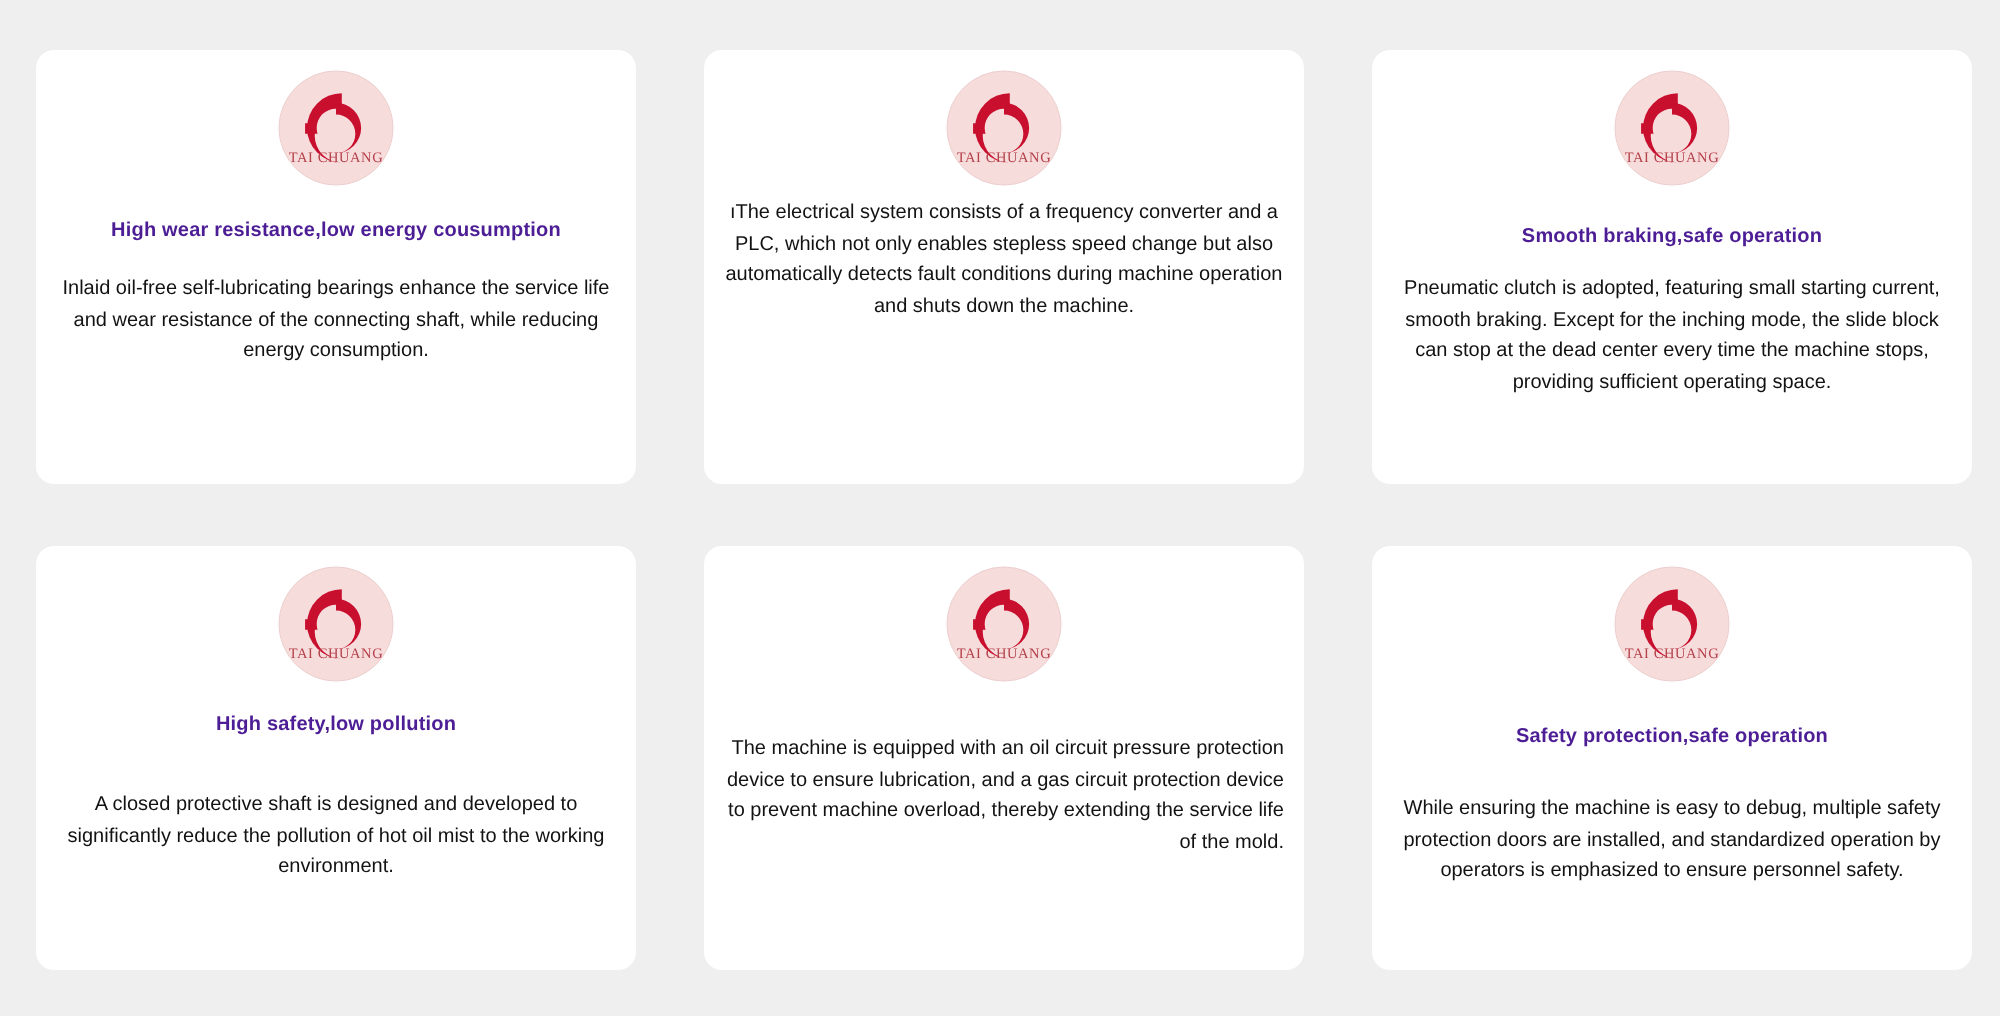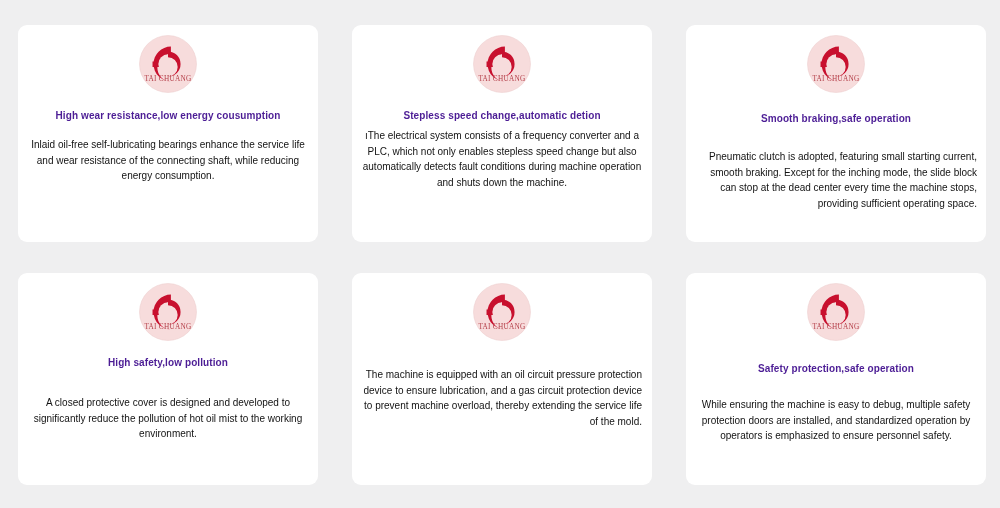--- a/index.html
+++ b/index.html
@@ -58,21 +58,21 @@
     line-height: 1.55;
     margin-top: 14px;
     padding: 0 4px;
   }
   
   .card-1 .card-title { margin-top: 17px; }
   .card-1 .card-body  { margin-top: 15px; }
   .card-2 .card-title { margin-top: 17px; }
   .card-2 .card-body  { margin-top: 6px; }
   .card-3 .card-title { margin-top: 20px; }
-  .card-3 .card-body  { margin-top: 24px; text-align: right; }
+  .card-3 .card-body  { margin-top: 12px; }
   .card-4 .card-title { margin-top: 16px; }
   .card-4 .card-body  { margin-top: 26px; }
   .card-5 .card-title { margin-top: 24px; }
   .card-5 .card-body  { margin-top: 26px; }
   .card-6 .card-title { margin-top: 22px; }
   .card-6 .card-body  { margin-top: 22px; }
 
   .card-3 .card-body, .card-6 .card-body { padding: 0 1px; }
   .card-2 .card-body { padding: 0 2px; }
   .card-5 .card-body { padding: 0 2px; text-align: right; }
@@ -103,21 +103,20 @@
       <svg viewBox="0 0 120 120" width="58" height="58" aria-hidden="true">
         <circle cx="60" cy="60" r="59" fill="#f7dcdc"></circle>
         <circle cx="60" cy="60" r="59" fill="none" stroke="#eccccc" stroke-width="1"></circle>
         <path d="M66 24 A34 34 0 1 0 66 96 A27 27 0 1 1 66 40 Z" fill="#c8102e"></path>
         <path d="M28 55 h46 v11 h-46 z" fill="#c8102e"></path>
         <circle cx="60" cy="60" r="20" fill="#f7dcdc"></circle>
         <path d="M60 34 A26 26 0 0 1 60 86 A20 20 0 0 0 60 46 Z" fill="#c8102e"></path>
         <text x="60" y="95" text-anchor="middle" font-family="'Liberation Serif', serif" font-size="15" letter-spacing="0.6" fill="#b4404a">TAI CHUANG</text>
       </svg>
     </span>
-    <div class="card-title">Stepless speed change,automatic detion</div>
     <div class="card-body">ıThe electrical system consists of a frequency converter and a PLC, which not only enables stepless speed change but also automatically detects fault conditions during machine operation and shuts down the machine.</div>
   </div>
 
   <div class="feature-card card-3">
     <span class="card-logo">
       <svg viewBox="0 0 120 120" width="58" height="58" aria-hidden="true">
         <circle cx="60" cy="60" r="59" fill="#f7dcdc"></circle>
         <circle cx="60" cy="60" r="59" fill="none" stroke="#eccccc" stroke-width="1"></circle>
         <path d="M66 24 A34 34 0 1 0 66 96 A27 27 0 1 1 66 40 Z" fill="#c8102e"></path>
         <path d="M28 55 h46 v11 h-46 z" fill="#c8102e"></path>
@@ -136,21 +135,21 @@
         <circle cx="60" cy="60" r="59" fill="#f7dcdc"></circle>
         <circle cx="60" cy="60" r="59" fill="none" stroke="#eccccc" stroke-width="1"></circle>
         <path d="M66 24 A34 34 0 1 0 66 96 A27 27 0 1 1 66 40 Z" fill="#c8102e"></path>
         <path d="M28 55 h46 v11 h-46 z" fill="#c8102e"></path>
         <circle cx="60" cy="60" r="20" fill="#f7dcdc"></circle>
         <path d="M60 34 A26 26 0 0 1 60 86 A20 20 0 0 0 60 46 Z" fill="#c8102e"></path>
         <text x="60" y="95" text-anchor="middle" font-family="'Liberation Serif', serif" font-size="15" letter-spacing="0.6" fill="#b4404a">TAI CHUANG</text>
       </svg>
     </span>
     <div class="card-title">High safety,low pollution</div>
-    <div class="card-body">A closed protective cover is designed and developed to significantly reduce the pollution of hot oil mist to the working environment.</div>
+    <div class="card-body">A closed protective shaft is designed and developed to significantly reduce the pollution of hot oil mist to the working environment.</div>
   </div>
 
   <div class="feature-card card-5">
     <span class="card-logo">
       <svg viewBox="0 0 120 120" width="58" height="58" aria-hidden="true">
         <circle cx="60" cy="60" r="59" fill="#f7dcdc"></circle>
         <circle cx="60" cy="60" r="59" fill="none" stroke="#eccccc" stroke-width="1"></circle>
         <path d="M66 24 A34 34 0 1 0 66 96 A27 27 0 1 1 66 40 Z" fill="#c8102e"></path>
         <path d="M28 55 h46 v11 h-46 z" fill="#c8102e"></path>
         <circle cx="60" cy="60" r="20" fill="#f7dcdc"></circle>

